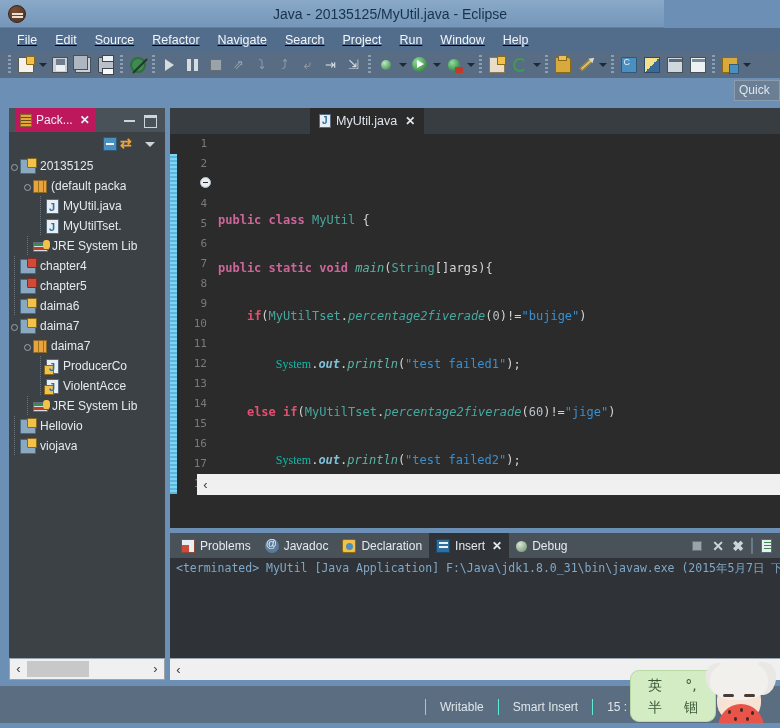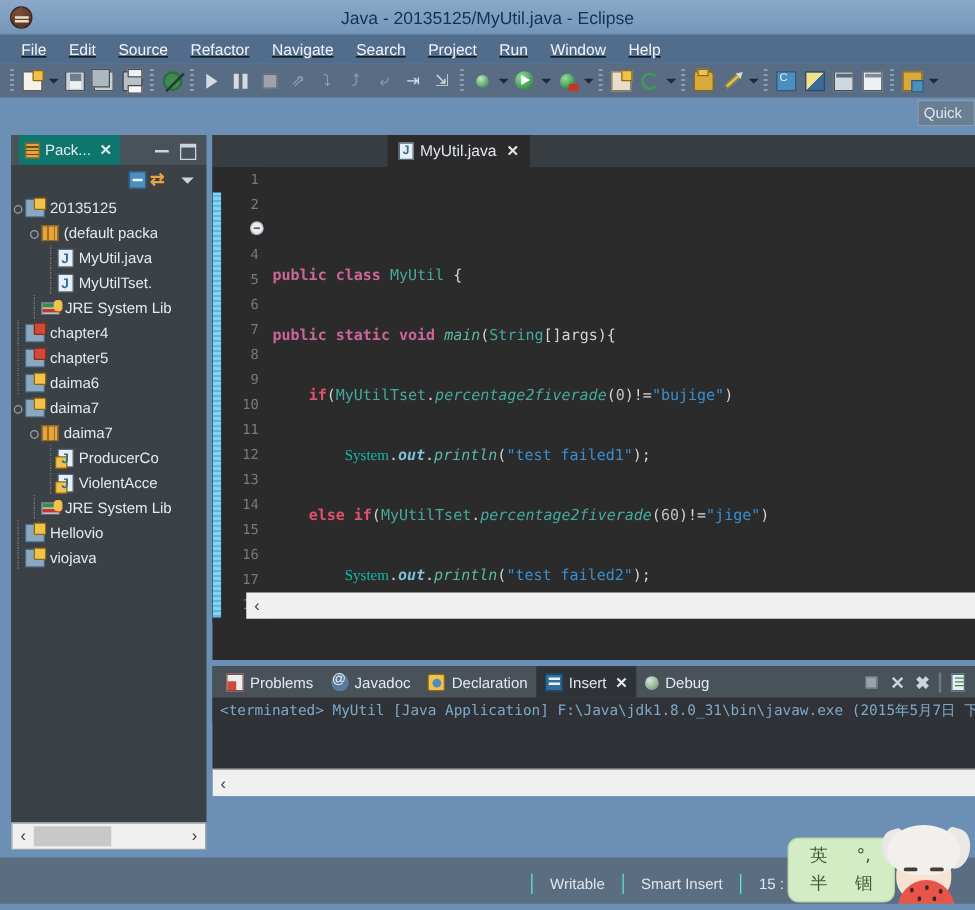--- a/index.html
+++ b/index.html
@@ -6,21 +6,21 @@
   html, body {
     width: 780px; height: 728px;
     font-family: "Liberation Sans", sans-serif;
     background: #5a7fa8;
     overflow: hidden;
   }
   #app { position: relative; width: 780px; height: 728px; background: #6b8fb5; }
 
   
   .titlebar {
-    position: absolute; left: 0; top: 0; width: 780px; height: 28px;
+    position: absolute; left: 0; top: 0; width: 664px; height: 28px;
     background: linear-gradient(#8aa9c8, #7496b9);
     border-bottom: 1px solid #5e80a4;
   }
   .title-icon {
     position: absolute; left: 8px; top: 5px; width: 18px; height: 18px;
     border-radius: 50%;
     background: radial-gradient(circle at 35% 30%, #7a4f3a, #4d2e20);
     border: 1px solid #3a2318;
   }
   .title-icon::after {
@@ -188,21 +188,21 @@
   }
 
   
   .pkg-panel {
     position: absolute; left: 9px; top: 5px; width: 156px; height: 572px;
     background: #3c4146;
   }
   .pkg-tabrow { position: relative; height: 24px; background: #4a5259; }
   .pkg-tab {
     position: absolute; left: 6px; top: 0; height: 24px;
-    background: #0f766e; display: flex; align-items: center;
+    background: #be185d; display: flex; align-items: center;
     padding: 0 6px 0 5px; border-radius: 2px 2px 0 0;
   }
   .pkg-tab-icon {
     width: 12px; height: 13px; margin-right: 4px;
     background: repeating-linear-gradient(#e8a33c 0 2px, #6a4a1a 2px 3px);
     border: 1px solid #8a6a2a;
   }
   .pkg-tab-label { font-size: 12px; color: #e8edf2; white-space: nowrap; }
   .pkg-tab-close {
     margin-left: 7px; font-size: 12px; color: #e8edf2; font-weight: bold; line-height: 1;
@@ -365,21 +365,21 @@
   .pun { color: #d4d4d4; }
   .sysn { color: #14b8a6; font-family: Liberation Serif, serif; }
 
   .ed-hscroll {
     position: absolute; left: 27px; bottom: 3px; right: 0; height: 21px;
     background: #f0f0f0; display: flex; align-items: center;
   }
 
   
   .console-panel {
-    position: absolute; left: 170px; top: 430px; right: 0; height: 104px;
+    position: absolute; left: 170px; top: 430px; right: 0; height: 147px;
     background: #2f3337;
   }
   .con-tabrow {
     position: relative; height: 25px; background: #4a5259;
     display: flex; align-items: center; padding-left: 4px;
   }
   .con-tab {
     display: flex; align-items: center; height: 25px; padding: 0 7px;
     font-size: 12px; color: #e4eaf0;
   }

